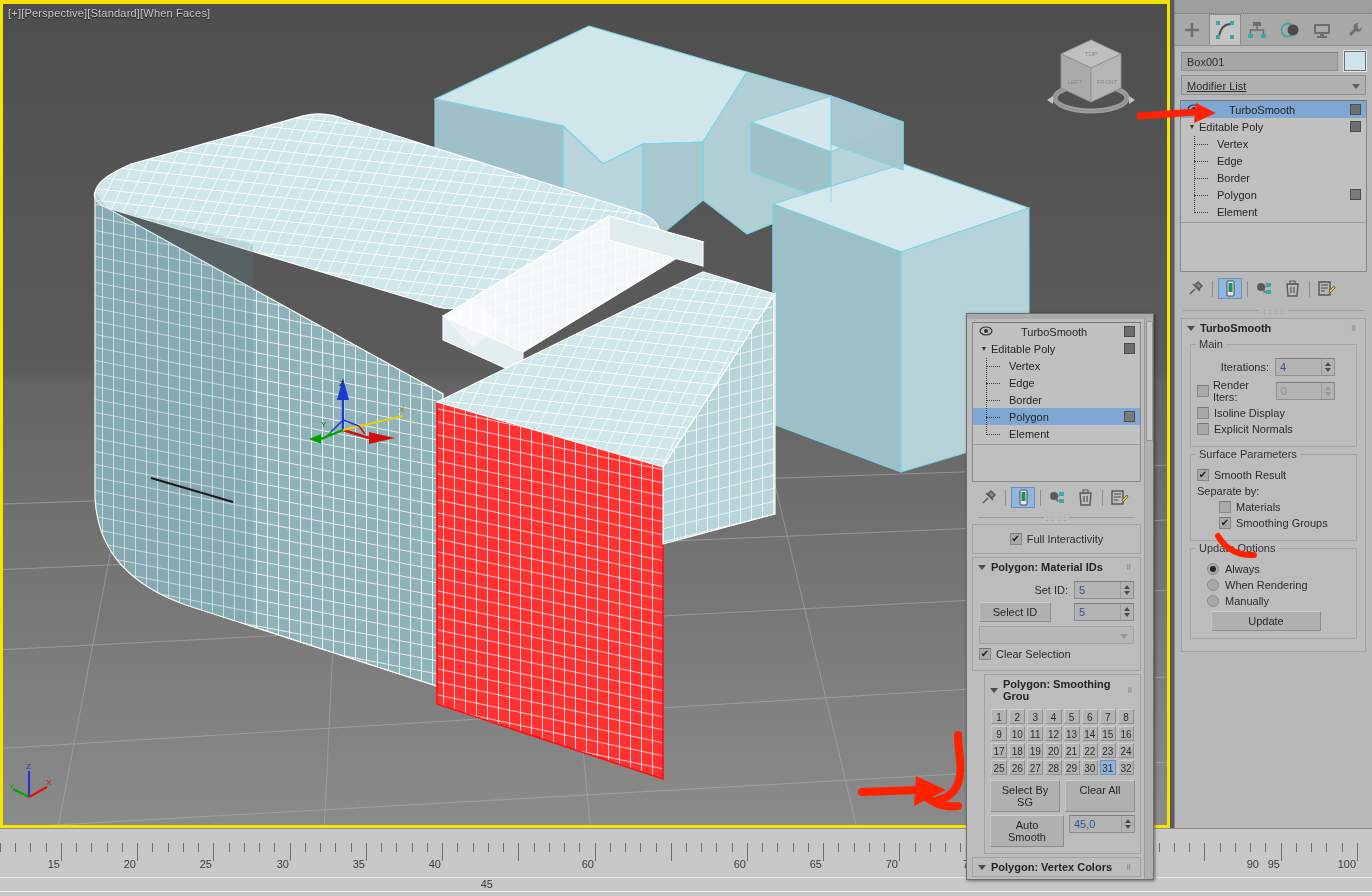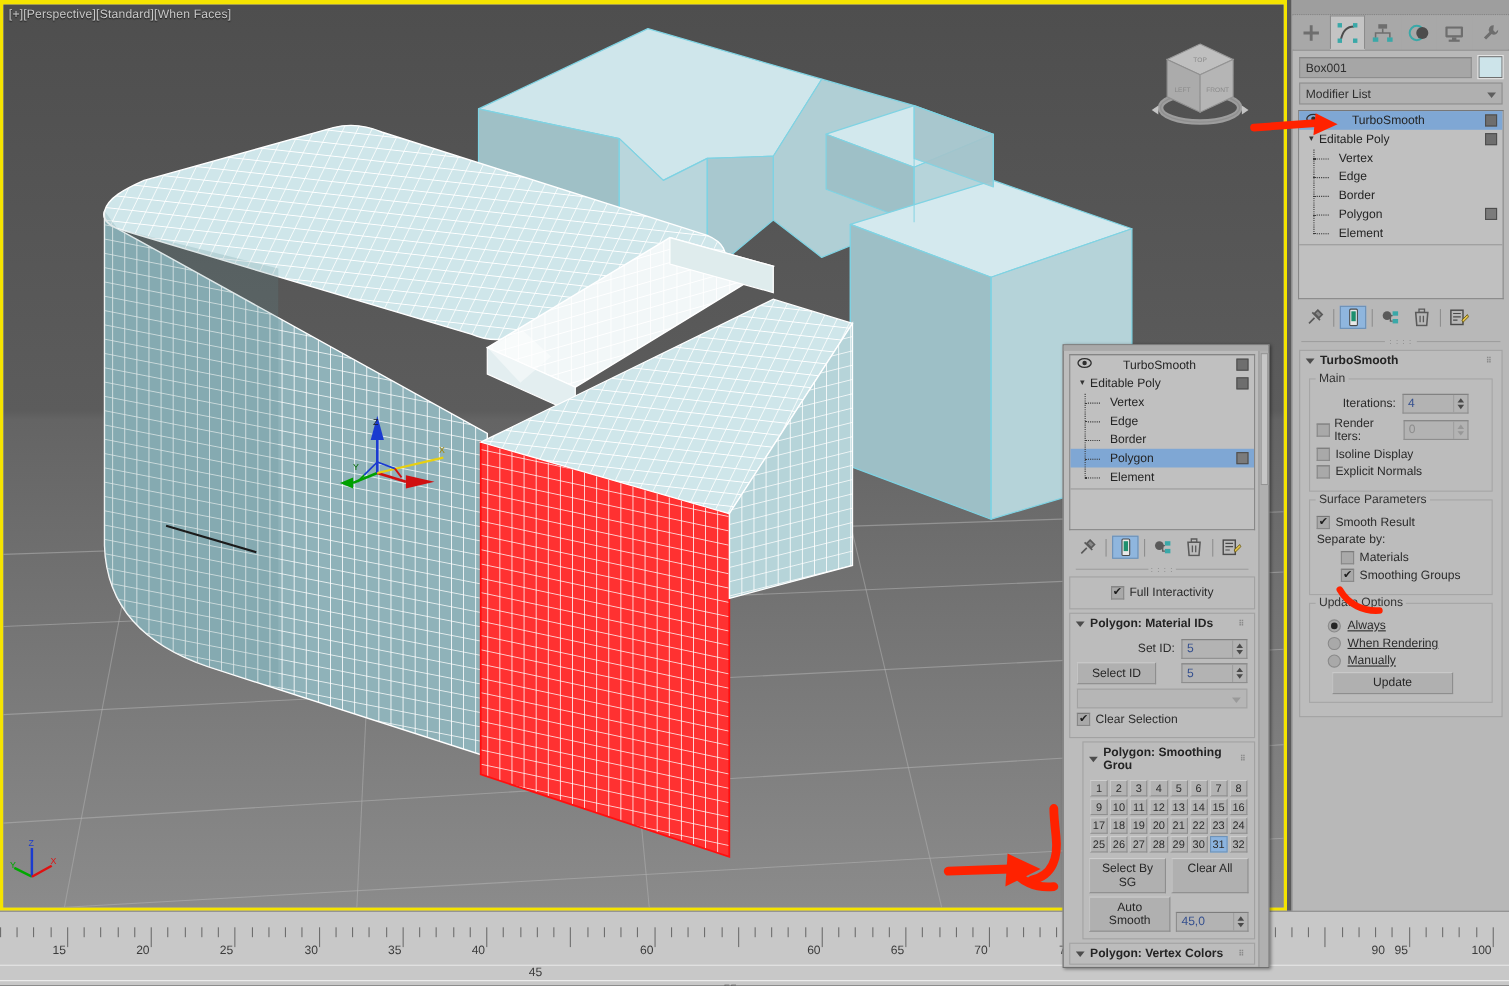--- a/index.html
+++ b/index.html
@@ -68,21 +68,21 @@
   .ctab.active { background:#c4c4c4; border:1px solid #8c8c8c; border-bottom-color:#c4c4c4; }
 
   .namerow { display:flex; align-items:center; gap:6px; padding:5px 6px 4px 6px; }
   .nametext {
     flex:1; height:19px; line-height:19px; background:#a6a6a6;
     border:1px solid #8e8e8e; border-top-color:#7e7e7e;
     padding:0 5px; font-size:11px; color:#2e2e2e;
   }
   .swatch { width:22px; height:20px; background:#cde4ea; border:1px solid #6f6f6f; outline:1px solid #e3e3e3; }
 
-  .modlist-row { padding:0 6px 5px 6px; }
+  .modlist-row { padding:0 6px 5px 6px;text-decoration:underline; }
   .modlist-combo {
     position:relative; height:20px; line-height:20px; background:#b0b0b0;
     border:1px solid #8e8e8e; padding:0 18px 0 5px; font-size:11px; color:#2e2e2e;
   }
   .combo-arrow {
     position:absolute; right:5px; top:8px; width:0;height:0;
     border-left:4px solid transparent; border-right:4px solid transparent;
     border-top:5px solid #5e5e5e;
   }
 
@@ -151,21 +151,21 @@
   }
   .ar-up { width:0;height:0;border-left:3.5px solid transparent;border-right:3.5px solid transparent;border-bottom:4px solid #4a4a4a; }
   .ar-dn { width:0;height:0;border-left:3.5px solid transparent;border-right:3.5px solid transparent;border-top:4px solid #4a4a4a; }
   .spin.dis .ar-up { border-bottom-color:#979797; }
   .spin.dis .ar-dn { border-top-color:#979797; }
 
   .cb { display:flex; align-items:center; gap:5px; font-size:11px; color:#2b2b2b; margin:4px 0; cursor:pointer; }
   .cbox { width:12px; height:12px; background:#a9a9a9; border:1px solid #888; border-top-color:#767676;
           display:flex; align-items:center; justify-content:center; font-size:10px; color:#1c1c1c; line-height:1; }
 
-  .rb { display:flex; align-items:flex-end; gap:6px; font-size:11px; margin:4px 0 4px 10px; cursor:pointer;text-decoration:underline; }
+  .rb { display:flex; align-items:flex-end; gap:6px; font-size:11px; margin:4px 0 4px 10px; cursor:pointer; }
   .radio { width:12px; height:12px; border-radius:50%; background:#a9a9a9;
            border:1px solid #8a8a8a; display:flex; align-items:center; justify-content:center; }
   .radio .dot { width:6px; height:6px; border-radius:50%; background:#262626; }
 
   .btn {
     background:#b0b0b0; border:1px solid #8e8e8e; border-top-color:#cdcdcd; border-left-color:#c4c4c4;
     font-size:11px; color:#272727; text-align:center; padding:3px 6px; cursor:pointer;
     font-family:"Liberation Sans",sans-serif;
   }
 
@@ -868,21 +868,21 @@
               <div class="sg-cell">28</div>
               <div class="sg-cell">29</div>
               <div class="sg-cell">30</div>
               <div class="sg-cell on">31</div>
               <div class="sg-cell">32</div>
             </div>
           <div style="display:flex;gap:5px;margin-bottom:3px">
             <div class="btn" style="flex:1">Select By SG</div>
             <div class="btn" style="flex:1">Clear All</div>
           </div>
-          <div style="display:flex;gap:5px;align-items:flex-end">
+          <div style="display:flex;gap:5px;align-items:flex-start">
             <div class="btn" style="flex:1">Auto Smooth</div>
             <div class="spin" style="width:66px">
               <span class="sv">45,0</span>
               <span class="sarrows">
                   <i class="ar-up"></i>
                   <i class="ar-dn"></i>
                 </span>
             </div>
           </div>
         </div>

